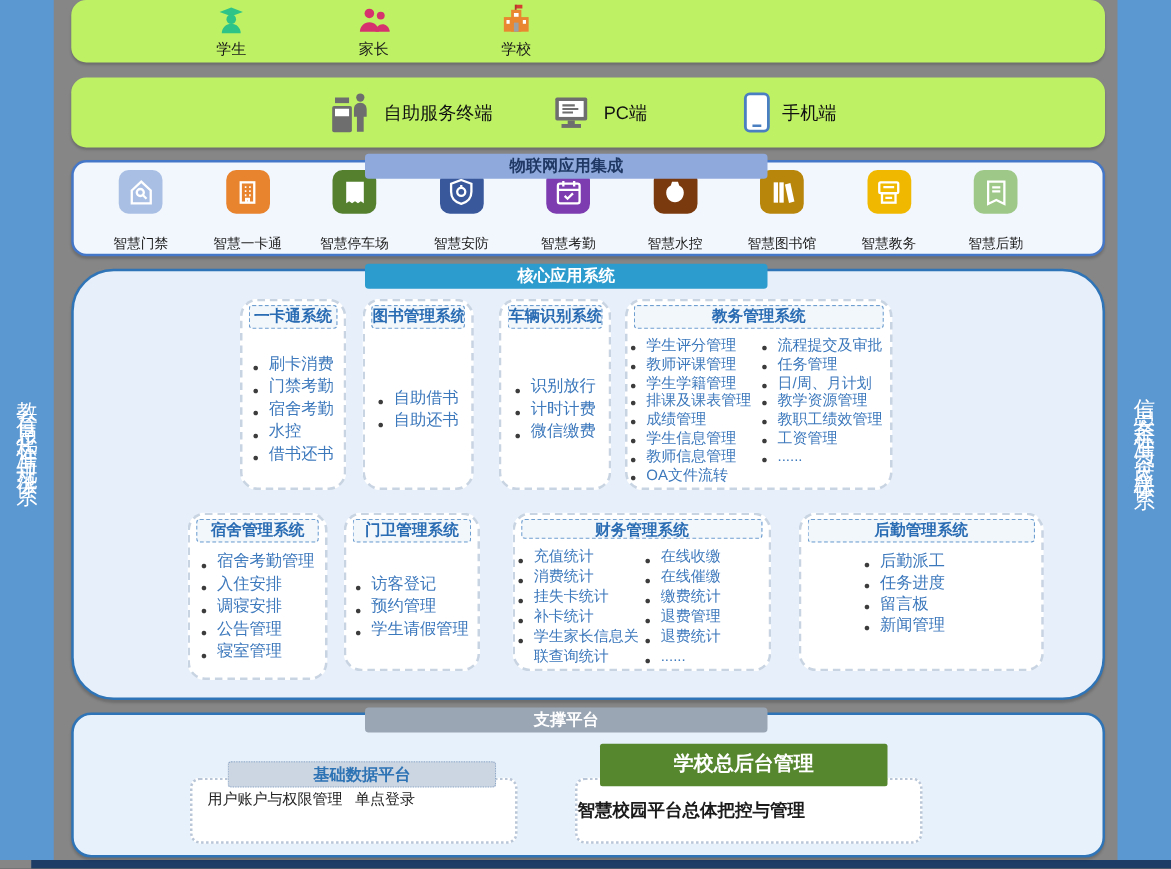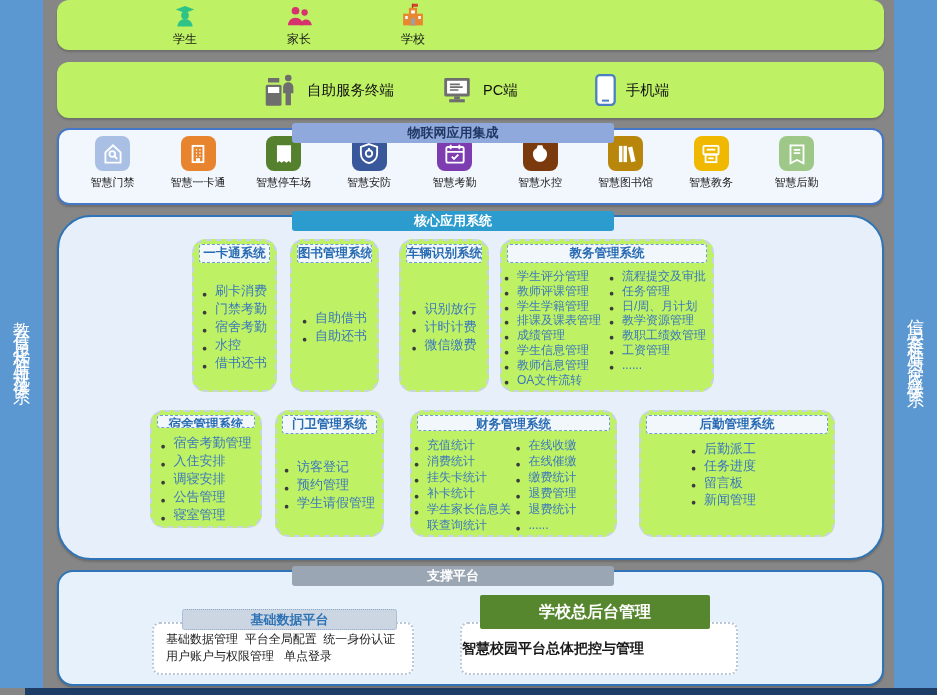--- a/index.html
+++ b/index.html
@@ -36,42 +36,42 @@
     text-align:center; font-size:13px; font-weight:bold; border-radius:3px; z-index:5; }
 
   
   #iot-panel { top:128px; height:77px; background:#f2f7fd; border:2px solid #4577c9; }
   #iot-header { top:-7px; background:#8fa9dc; color:#1f3864; }
   #iot-items { position:absolute; left:0; right:0; top:6px; display:flex; justify-content:space-between;
     padding:0 52px 0 20px; }
   .iot-item { width:67px; display:flex; flex-direction:column; align-items:center; }
   .iot-icon { width:35px; height:35px; border-radius:8px; display:flex; align-items:center; justify-content:center; }
   .iot-icon svg { width:26px; height:26px; }
-  .iot-label { font-size:11px; color:#1a1a1a; margin-top:4px; white-space:nowrap; }
+  .iot-label { font-size:11px; color:#1a1a1a; margin-top:16px; white-space:nowrap; }
 
   
   #core-panel { top:215px; height:345px; background:#e6effa; border:2px solid #2e74b6; border-radius:34px; }
   #core-header { top:-6px; background:#2c9bcd; color:#fff; }
 
-  .sysbox { position:absolute; background:#bef264; border:2px dashed #c9d4e2; border-radius:14px;
+  .sysbox { position:absolute; background:#ffffff; border:2px dashed #c9d4e2; border-radius:14px;
     display:flex; flex-direction:column; }
   .sys-title { margin:3px auto 0; width:calc(100% - 10px); text-align:center; border:1px dashed #6f9fd0;
     background:#f2f7fc; color:#2a6cb3; font-weight:bold; font-size:12.5px; line-height:17px;
     border-radius:3px; white-space:nowrap; overflow:hidden; }
   .sys-body { flex:1; display:flex; justify-content:center; align-items:center; gap:4px; padding:2px 2px; }
   .sys-body.top { align-items:flex-start; padding-top:6px; }
   .sys-col { list-style:none; }
   .sys-col li { position:relative; padding-left:13px; font-size:13px; line-height:18px; color:#3c78bc; }
   .sys-col li::before { content:"●"; position:absolute; left:0; top:3px; font-size:8.5px; color:#3c3c3c; }
 
   .r1-b0{ left:133px; top:22px; width:85px;  height:153px; }
   .r1-b1{ left:231px; top:22px; width:89px;  height:153px; }
   .r1-b2{ left:340px; top:22px; width:90px;  height:153px; }
   .r1-b3{ left:441px; top:22px; width:214px; height:153px; }
-  .r2-b0{ left:91px;  top:193px; width:112px; height:118px; }
+  .r2-b0{ left:91px;  top:193px; width:112px; height:134px; }
   .r2-b1{ left:216px; top:193px; width:109px; height:127px; }
   .r2-b2{ left:351px; top:193px; width:207px; height:127px; }
   .r2-b3{ left:580px; top:193px; width:196px; height:127px; }
   .r1-b3 .sys-col { width:102px; }
   .r1-b3 .sys-col li { font-size:12px; line-height:14.8px; }
   .r1-b3 .sys-col li::before { top:2px; }
   .r2-b2 .sys-col { width:99px; }
   .r2-b2 .sys-col li { font-size:12px; line-height:16px; }
   .r2-b3 .sys-col { width:92px; }
   .r2-b3 .sys-col li { line-height:17px; }
@@ -375,21 +375,20 @@
             </ul>
           </div>
         </div>
       </div>
   </div>
 
   <div id="support-panel" class="panel">
     <div id="support-header" class="sec-header">支撑平台</div>
     <div id="basic-title">基础数据平台</div>
     <div id="basic-box" class="sup-box">
-      <div class="basic-line">基础数据管理  平台全局配置  统一身份认证</div>
       <div class="basic-line">用户账户与权限管理   单点登录</div>
     </div>
     <div id="backend-title">学校总后台管理</div>
     <div id="backend-box" class="sup-box">
       <div id="backend-content">智慧校园平台总体把控与管理</div>
     </div>
   </div>
 
 </div>
 

